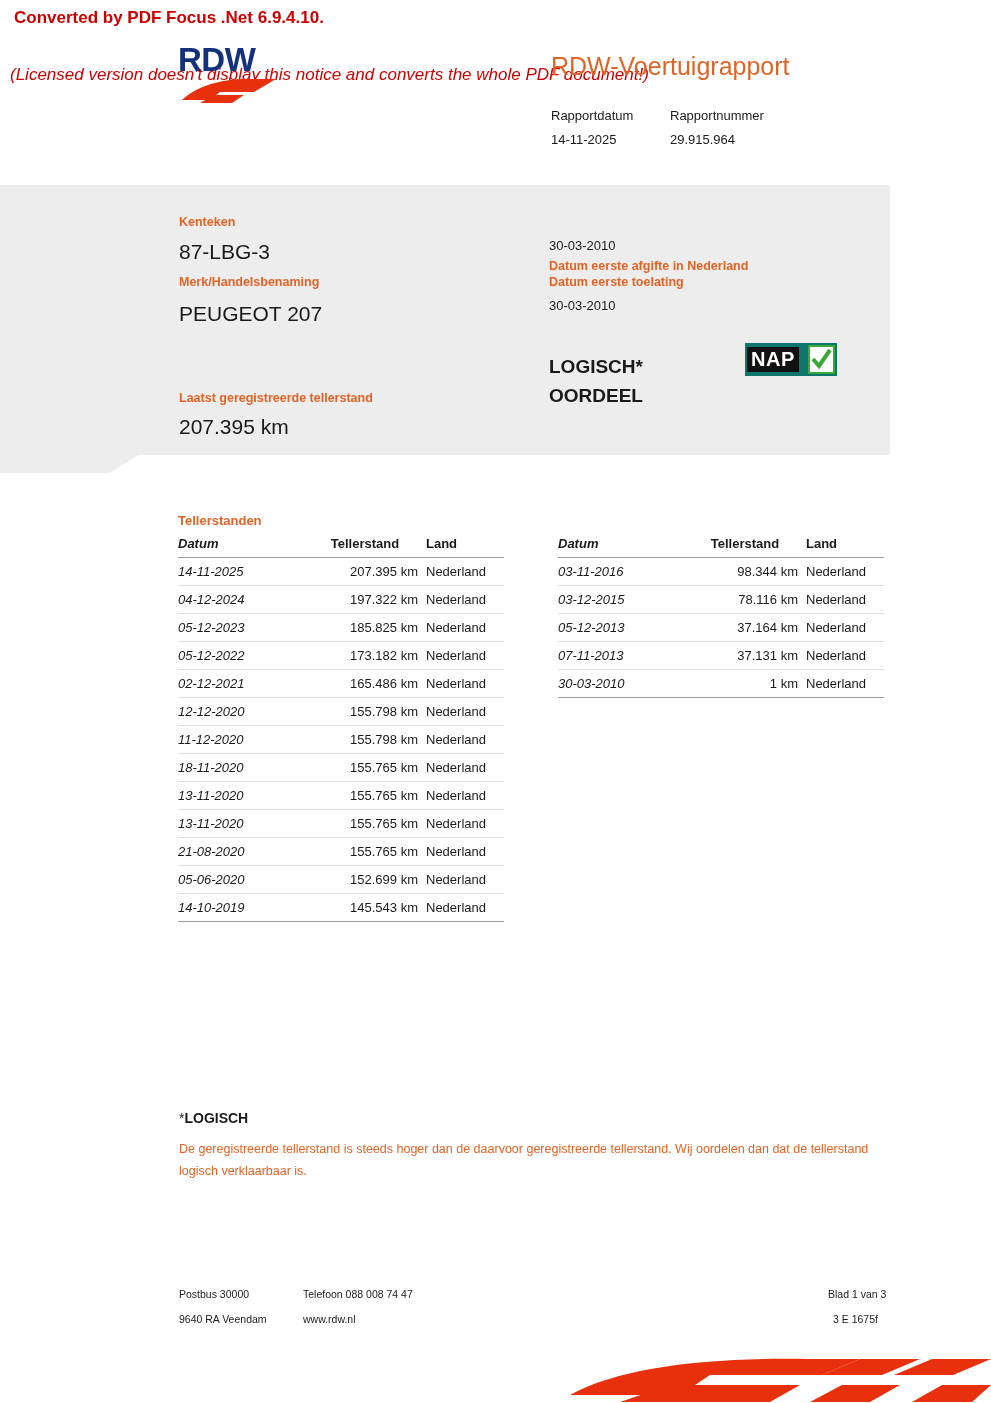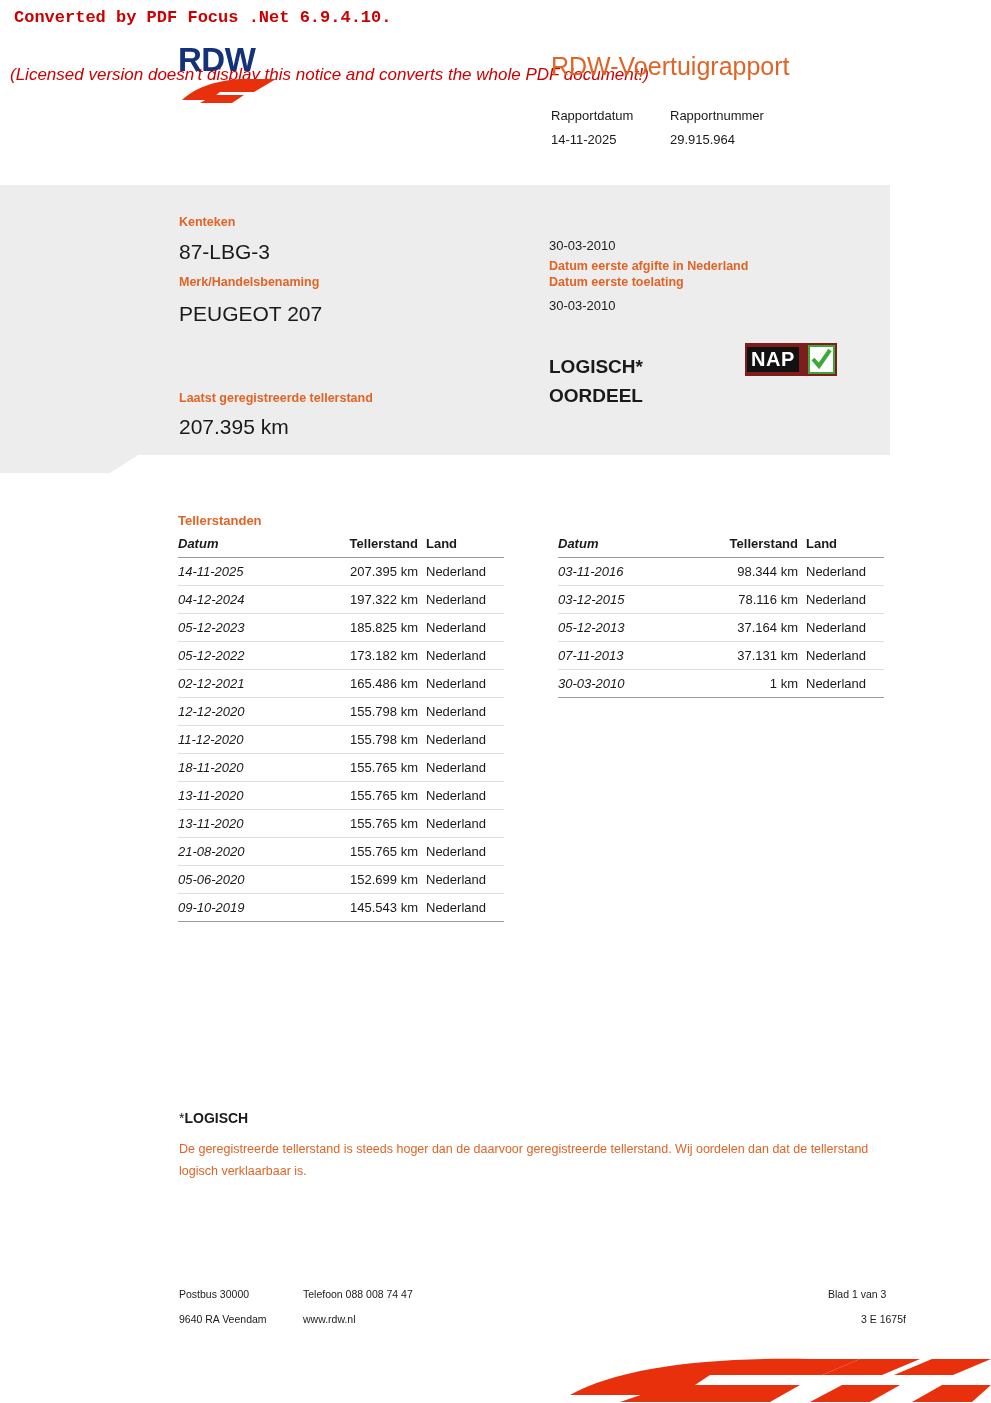--- a/index.html
+++ b/index.html
@@ -17,21 +17,21 @@
   }
 
   
   .conv-title {
     position: absolute;
     left: 14px;
     top: 8px;
     font-size: 17px;
     font-weight: bold;
     color: #cc0000;
-    font-family: Liberation Mono, monospace;
+    font-family: Liberation Sans, sans-serif;
     white-space: nowrap;
   }
   .conv-note {
     position: absolute;
     left: 10px;
     top: 65px;
     font-size: 17px;
     font-style: italic;
     color: #cc0000;
     white-space: nowrap;
@@ -148,21 +148,21 @@
     white-space: nowrap;
   }
 
   
   .nap {
     position: absolute;
     left: 745px;
     top: 343px;
     width: 92px;
     height: 33px;
-    background: #7f1d1d;
+    background: #0f766e;
     display: flex;
     align-items: center;
   }
   .nap .napword {
     background: #111111;
     color: #ffffff;
     font-weight: bold;
     font-size: 20px;
     letter-spacing: 0.5px;
     padding: 2px 4px 3px 4px;
@@ -206,21 +206,21 @@
   }
   table.tel td {
     padding: 6px 0 6px 0;
     border-bottom: 1px solid #dddddd;
     white-space: nowrap;
   }
   table.tel tr:last-child td { border-bottom: 1px solid #9a9a9a; }
   table.tel .c-datum { text-align: left; width: 134px; font-style: italic; }
   table.tel .c-stand { text-align: right; width: 106px; padding-right: 8px; }
   table.tel .c-land  { text-align: left; width: 78px; }
-  table.tel th.c-stand { padding-right: 8px; }
+  table.tel th.c-stand { padding-right: 8px; text-align: center; }
 
   #tbl-left { left: 178px; top: 533px; }
   #tbl-right { left: 558px; top: 533px; }
 
   
   .fn-title {
     position: absolute;
     left: 179px;
     top: 1110px;
     font-size: 14px;
@@ -242,21 +242,21 @@
     position: absolute;
     font-size: 10.5px;
     color: #1a1a1a;
     white-space: nowrap;
   }
   #foot-a1 { left: 179px; top: 1288px; }
   #foot-a2 { left: 179px; top: 1313px; }
   #foot-b1 { left: 303px; top: 1288px; }
   #foot-b2 { left: 303px; top: 1313px; }
   #foot-c1 { left: 828px; top: 1288px; }
-  #foot-c2 { left: 861px; top: 1313px; }
+  #foot-c2 { left: 833px; top: 1313px; }
 
   .footer-graphic {
     position: absolute;
     left: 560px;
     top: 1355px;
     width: 431px;
     height: 48px;
   }
 </style>
 </head>
@@ -382,21 +382,21 @@
         <td class="c-datum">21-08-2020</td>
         <td class="c-stand">155.765 km</td>
         <td class="c-land">Nederland</td>
       </tr>
       <tr>
         <td class="c-datum">05-06-2020</td>
         <td class="c-stand">152.699 km</td>
         <td class="c-land">Nederland</td>
       </tr>
       <tr>
-        <td class="c-datum">09-10-2019</td>
+        <td class="c-datum">14-10-2019</td>
         <td class="c-stand">145.543 km</td>
         <td class="c-land">Nederland</td>
       </tr>
     </tbody>
 </table>
 
 <table class="tel" id="tbl-right">
   <thead>
     <tr>
       <th class="c-datum">Datum</th>

